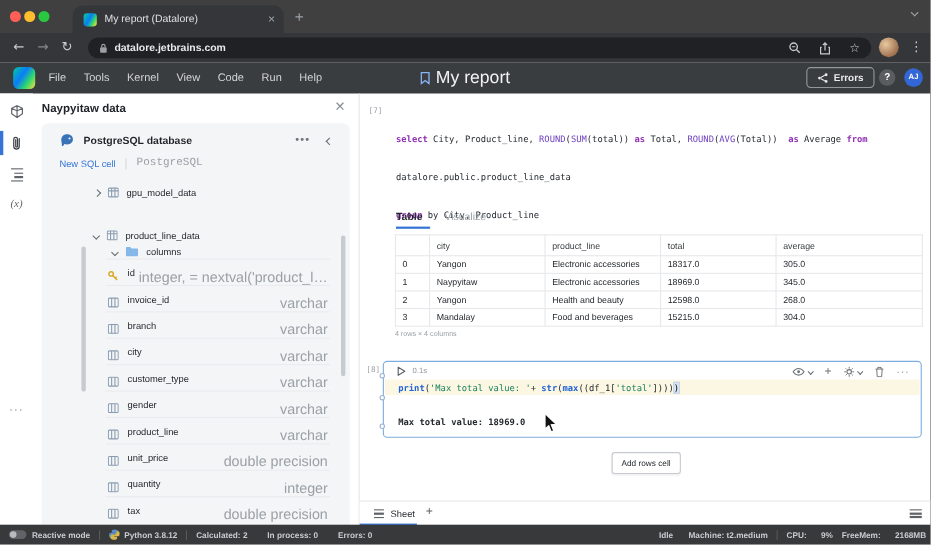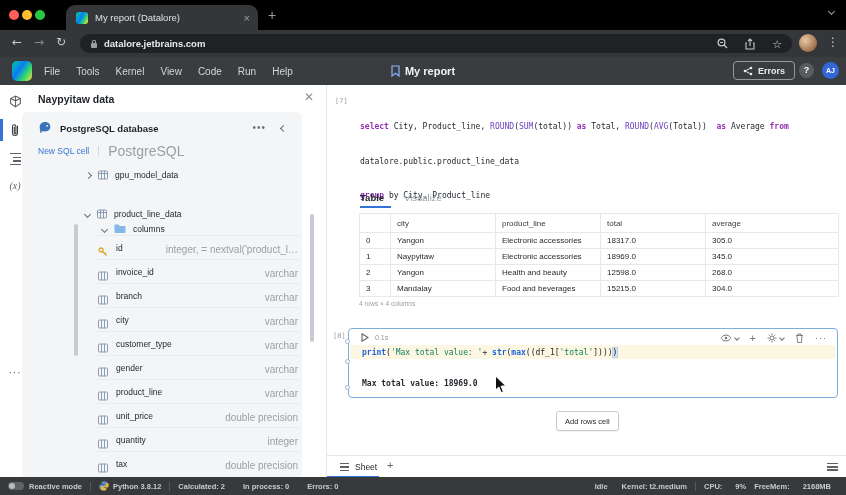--- a/index.html
+++ b/index.html
@@ -2,21 +2,21 @@
 <html><head>
 <meta charset="utf-8">
 <style>
   * { margin:0; padding:0; box-sizing:border-box; }
   html,body { background:#555; }
   #app { position:relative; width:846px; height:495px; overflow:hidden; background:#fff;
          font-family:"Liberation Sans", sans-serif; -webkit-font-smoothing:antialiased; }
   .abs { position:absolute; }
 
   
-  .tabstrip { left:0; top:0; width:846px; height:30px; background:#000000; }
+  .tabstrip { left:0; top:0; width:846px; height:30px; background:#404040; }
   .tl { width:10px; height:10px; border-radius:50%; top:10px; }
   .tab { left:66px; top:5px; width:192px; height:25px; background:#35363a; border-radius:9px 9px 0 0;
          display:flex; align-items:center; padding:0 8px 0 10px; }
   .tab-fav { width:12px; height:12px; border-radius:3px; flex:0 0 auto;
              background:linear-gradient(120deg,#00ca9a 5%,#0a7cfa 45%,#2bd96f 70%,#ffd93d 95%); }
   .tab-title { color:#dfe1e5; font-size:9.5px; margin-left:7px; white-space:nowrap; overflow:hidden; flex:1 1 auto; }
   .tab-close { color:#9aa0a6; font-size:11px; margin-left:6px; cursor:default; }
   .newtab { left:268px; top:7px; color:#9aa0a6; font-size:14px; }
   .win-chev { right:12px; top:9px; }
   .chev { display:inline-block; width:5px; height:5px; border-right:1.4px solid #9aa0a6; border-bottom:1.4px solid #9aa0a6; }
@@ -36,55 +36,55 @@
                    background:radial-gradient(circle at 35% 35%, #e8c9a0, #9a6b4a 75%); }
   .kebab { left:827px; top:5px; color:#c6c9cd; font-size:12px; font-family:"DejaVu Sans", sans-serif; }
 
   
   .menubar { left:0; top:57px; width:846px; height:28px; background:#3a3d40; }
   .dl-logo { left:12px; top:61px; width:20px; height:20px; border-radius:5px;
              background:linear-gradient(125deg,#00ca9a 0%,#0a7cfa 40%,#2bd96f 68%,#ffd93d 100%); }
   .menus { left:44px; top:0; height:28px; display:flex; align-items:center; gap:16px; }
   .menus span { color:#d2d5d9; font-size:10px; }
   .nb-title { left:0; top:0; width:846px; height:28px; display:flex; align-items:center; justify-content:center; gap:5px; }
-  .nb-title b { color:#f1f3f5; font-size:11px; font-weight:bold;text-align:center; }
+  .nb-title b { color:#f1f3f5; font-size:16px; font-weight:normal;text-align:center; }
   .share-btn { left:733px; top:61px; height:19px; padding:0 9px; border:1px solid #94989c; border-radius:4px;
                display:flex; align-items:center; gap:5px; color:#e8eaed; font-size:9px; font-weight:bold; }
   .help-ic { left:799px; top:63px; width:15px; height:15px; border-radius:50%; background:#595d61;
              color:#fff; font-size:9px; font-weight:bold; text-align:center; line-height:15px; }
   .avatar-aj { left:822px; top:62px; width:17px; height:17px; border-radius:50%; background:#3366d6;
                color:#fff; font-size:7px; font-weight:bold; text-align:center; line-height:17px; }
 
   
   .rail { left:0; top:85px; width:30px; height:392px; background:#fff; }
   .rail-ic { left:0; width:30px; display:flex; justify-content:center; }
   .rail-active-bar { left:0; top:119px; width:3px; height:22px; background:#3574d6; }
   .varx { font-style:italic; font-size:10px; color:#5f6368; font-family:"Liberation Serif", serif; }
   .toc-lines div { height:1.4px; background:#5f6368; margin-bottom:2.2px; }
 
   
   .panel-title { left:38px; top:93px; font-size:10.5px; font-weight:bold; color:#1f2328; }
   .panel-close { left:304px; top:90px; font-size:12px; color:#8a8f94; }
-  .db-card { left:22px; top:112px; width:280px; height:365px; background:#f4f5f7; border-radius:6px 6px 0 0; }
+  .db-card { left:38px; top:112px; width:280px; height:365px; background:#f4f5f7; border-radius:6px 6px 0 0; }
   .db-head { position:absolute; left:16px; top:9px; display:flex; align-items:center; gap:8px; }
   .db-name { font-size:9.5px; font-weight:bold; color:#1f2328; }
   .db-dots { position:absolute; right:36px; top:10px; color:#6a7076; font-size:10px; letter-spacing:1px; }
   .db-collapse { position:absolute; right:16px; top:14px; }
   .db-links { position:absolute; left:16px; top:31px; display:flex; align-items:center; gap:9px; }
   .lnk-blue { font-size:8.5px; color:#3574d6; }
-  .lnk-gray { font-size:14px; color:#9aa0a6; }
+  .lnk-gray { font-size:10px; color:#9aa0a6;font-family:Liberation Mono, monospace; }
   .vdiv { width:1px; height:10px; background:#d4d7db; }
 
   .tree-row { position:absolute; display:flex; align-items:center; gap:7px; }
   .tree-label { font-size:8.5px; color:#24292e; }
   .tree-count { position:absolute; right:30px; top:222px; font-size:8px; color:#9aa0a6; }
   .col-row { position:absolute; left:96px; width:204px; height:24px; border-top:1px solid #e9ebee; }
   .col-row .ci { position:absolute; left:2px; top:7px; }
   .col-row .cn { position:absolute; left:20px; top:7px; font-size:8.5px; color:#24292e; }
-  .col-row .ct { position:absolute; right:2px; top:8px; font-size:10px; color:#9aa0a6; }
+  .col-row .ct { position:absolute; right:2px; top:8px; font-size:13px; color:#9aa0a6; }
   .scroll-thumb { position:absolute; width:4px; border-radius:2px; background:#c7cad0; }
 
   .main-divider { left:326px; top:85px; width:1px; height:392px; background:#e4e6e8; }
 
   
   .cell-label { font-family:"DejaVu Sans Mono", monospace; font-size:7px; color:#9aa0a6; }
   .code { font-family:"DejaVu Sans Mono", monospace; font-size:8px; font-weight:500; line-height:11.5px; white-space:pre; }
   .tk-kw  { color:#9131b5; font-weight:bold; }
   .tk-fn  { color:#6f42c1; }
   .tk-str { color:#2e7d32; }
@@ -118,21 +118,21 @@
   .sheet-tab-label { font-size:8.5px; color:#1f2328; }
   .sheet-underline { position:absolute; left:0px; top:20px; width:52px; height:2px; background:#3574d6; }
   .sheet-plus { position:absolute; left:60px; top:3px; font-size:11px; color:#5f6368; }
   .burger { position:absolute; right:8px; top:7px; }
   .burger div { width:11px; height:1.4px; background:#5f6368; margin-bottom:1.8px; }
 
   
   .statusbar { left:0; top:477px; width:846px; height:18px; background:#37393b; display:flex; align-items:center;
                font-size:7.5px; color:#c9ccd0; font-weight:bold; }
   .sb-left { display:flex; align-items:center; margin-left:8px; }
-  .sb-right { display:flex; align-items:center; margin-left:auto; margin-right:15px; }
+  .sb-right { display:flex; align-items:center; margin-left:auto; margin-right:4px; }
   .sb-div { width:1px; height:9px; background:#55585c; margin:0 8px; }
   .toggle { width:16px; height:8px; border-radius:4px; background:#606468; position:relative; margin-right:5px; }
   .toggle .knob { position:absolute; left:1px; top:1px; width:6px; height:6px; border-radius:50%; background:#b8bcc0; }
 
   .cursor { pointer-events:none; }
 </style>
 </head>
 <body>
 
 <div id="app">
@@ -505,21 +505,21 @@
       <span class="sb-div"></span>
       <span>Calculated: 2</span>
       <span style="width:18px"></span>
       <span>In process: 0</span>
       <span style="width:18px"></span>
       <span>Errors: 0</span>
     </div>
     <div class="sb-right">
       <span>Idle</span>
       <span style="width:14px"></span>
-      <span>Kernel: t2.medium</span>
+      <span>Machine: t2.medium</span>
       <span class="sb-div"></span>
       <span>CPU:</span>
       <span style="width:13px"></span>
       <span>9%</span>
       <span style="width:8px"></span>
       <span>FreeMem:</span>
       <span style="width:13px"></span>
       <span>2168MB</span>
     </div>
   </div>

